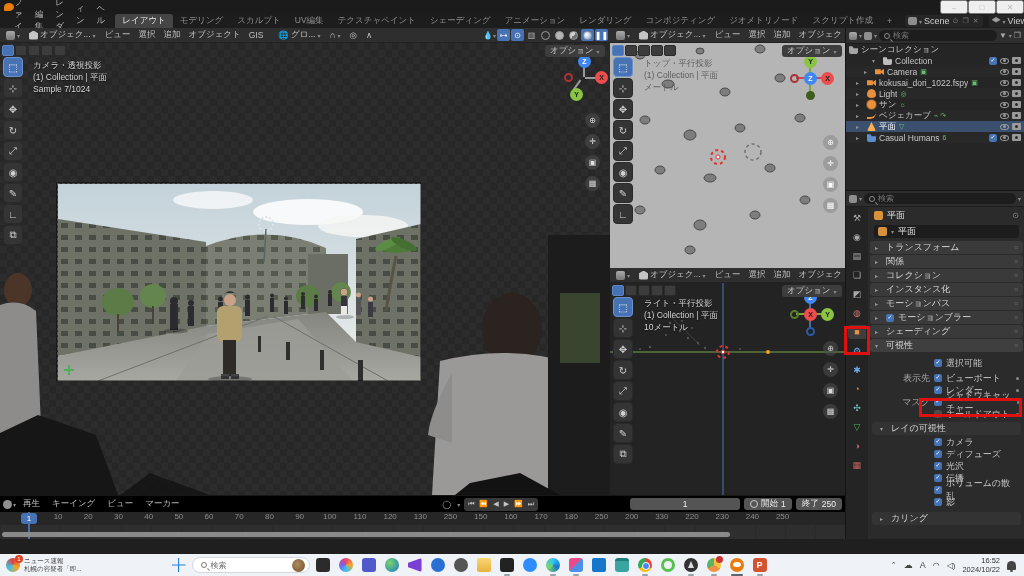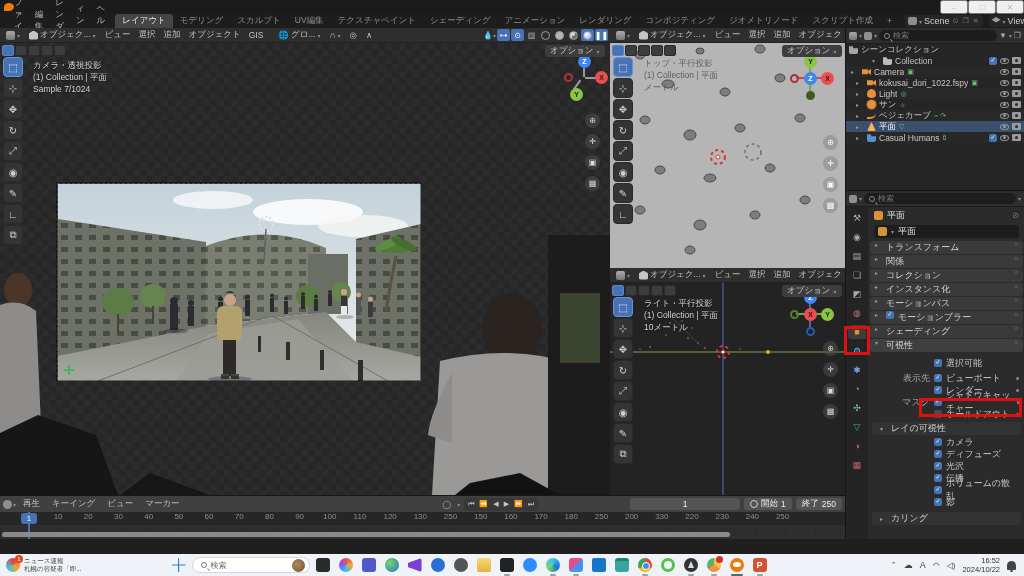--- a/index.html
+++ b/index.html
@@ -107,32 +107,32 @@
 .tb-phys:before{content:"◔";color:#e8903c}
 .tb-const:before{content:"✣";color:#6fc0c0}
 .tb-data:before{content:"▽";color:#4fae5c}
 .tb-mat:before{content:"◑";color:#c06060}
 .tb-tex:before{content:"▦";color:#c06060}
 .pcontent{position:absolute;left:22px;top:16px;width:157px;height:332px;background:#2b2b2b;display:flex;flex-direction:column;overflow:hidden}
 .brow{display:flex;align-items:center;gap:4px;height:16px;padding:0 6px;color:#ddd}
 .objico{width:9px;height:9px;background:#d8913c;border-radius:2px;flex:none}
 .pin{margin-left:auto;color:#8a8a8a;font-size:8px}
 .objfield{display:flex;align-items:center;gap:4px;height:13px;background:#1d1d1d;border-radius:3px;margin:2px 6px;padding:0 4px;color:#ddd}
-.panel{height:13px;background:#3a3a3a;border-radius:3px;margin:1px 2px 0 2px;display:flex;align-items:flex-start;gap:4px;padding:0 5px;color:#d5d5d5}
+.panel{height:13px;background:#3a3a3a;border-radius:3px;margin:1px 2px 0 2px;display:flex;align-items:center;gap:4px;padding:0 5px;color:#d5d5d5}
 .panel .grip{margin-left:auto;color:#666;font-size:7px}
 .parrow{color:#999;font-size:6px;width:7px}
 .vrow{display:flex;align-items:center;height:12px;gap:4px;padding:0 6px;color:#c9c9c9}
 .vrow .gl{width:56px;text-align:right;color:#a8a8a8;flex:none}
 .vrow .sp{width:56px;flex:none}
 .vrow .dot{margin-left:auto;width:3px;height:3px;border-radius:50%;background:#888}
 .subpanel{height:13px;display:flex;align-items:center;gap:4px;padding:0 8px;color:#d0d0d0;background:#333;border-radius:3px;margin:2px 4px 1px 4px}
 
 .redbox{position:absolute;border:3px solid #e01010;pointer-events:none;z-index:50}
 
-.timeline{left:0;top:495px;width:845px;height:43px;background:#404040;border-top:1px solid #171717}
+.timeline{left:0;top:495px;width:845px;height:43px;background:#000000;border-top:1px solid #171717}
 .thdr{height:16px;display:flex;align-items:center;gap:1px;padding:0 3px}
 .playgrp{display:flex;align-items:center;gap:1px;background:#383838;border-radius:3px;padding:0 2px;height:13px}
 .pbtn{background:none;border:none;color:#c5c5c5;font-size:7px;padding:0 2px}
 .ffield{height:12px;background:#545454;border-radius:3px;color:#eee;display:flex;align-items:center;justify-content:center;font-size:8.5px;gap:3px;padding:0 6px}
 .ruler{position:absolute;left:0;top:16px;width:845px;height:13px;background:#262626;display:flex;color:#8d8d8d;font-size:8px;padding-left:43px}
 .ruler span{width:30.2px;text-align:center;flex:none}
 .track{position:absolute;left:0;top:29px;width:845px;height:14px;background:#2e2e2e;background-image:repeating-linear-gradient(90deg,#2a2a2a 0 1px,transparent 1px 30.2px)}
 .scroll{position:absolute;left:2px;top:36px;width:728px;height:5px;border-radius:3px;background:#8a8a8a}
 .playhead{position:absolute;left:28px;top:16px;width:2px;height:27px;background:#4772b3}
 .fbadge{position:absolute;left:21px;top:17px;width:16px;height:11px;background:#4772b3;border-radius:3px;color:#fff;display:flex;align-items:center;justify-content:center;font-size:8px}
@@ -639,21 +639,21 @@
           <span class="oico t-col"></span>
           <span style="overflow:hidden;text-overflow:ellipsis">Collection</span>
           <span class="badge"></span>
           <span class="oright">
             <span class="cbx has" style="display: inline-block;"></span>
             <span class="eyeico"></span>
             <span class="camico"></span>
           </span>
         </div>
 
-        <div class="orow" style="padding-left:5px">
+        <div class="orow" style="padding-left:18px">
           <span class="oarrow">▸</span>
           <span class="oico t-cam"></span>
           <span style="overflow:hidden;text-overflow:ellipsis">Camera</span>
           <span class="badge">▣</span>
           <span class="oright">
 
             <span class="eyeico"></span>
             <span class="camico"></span>
           </span>
         </div>

